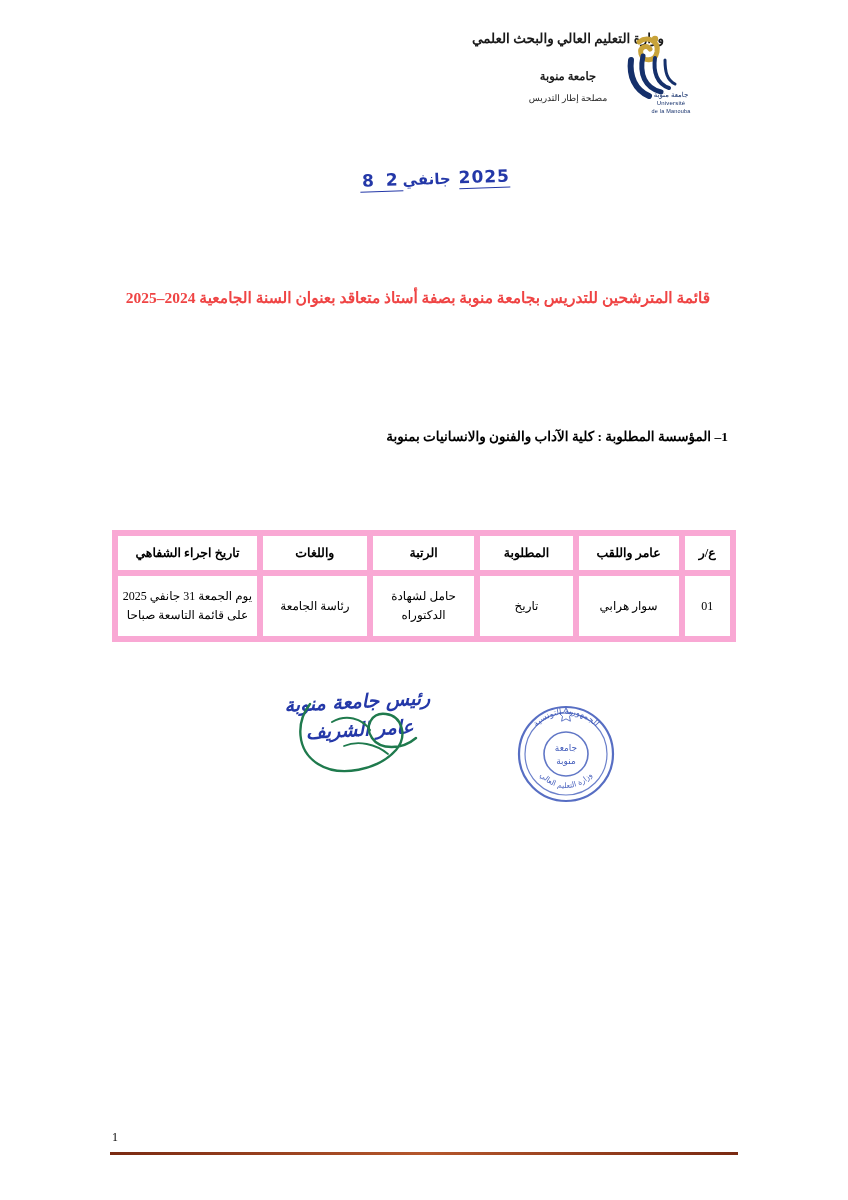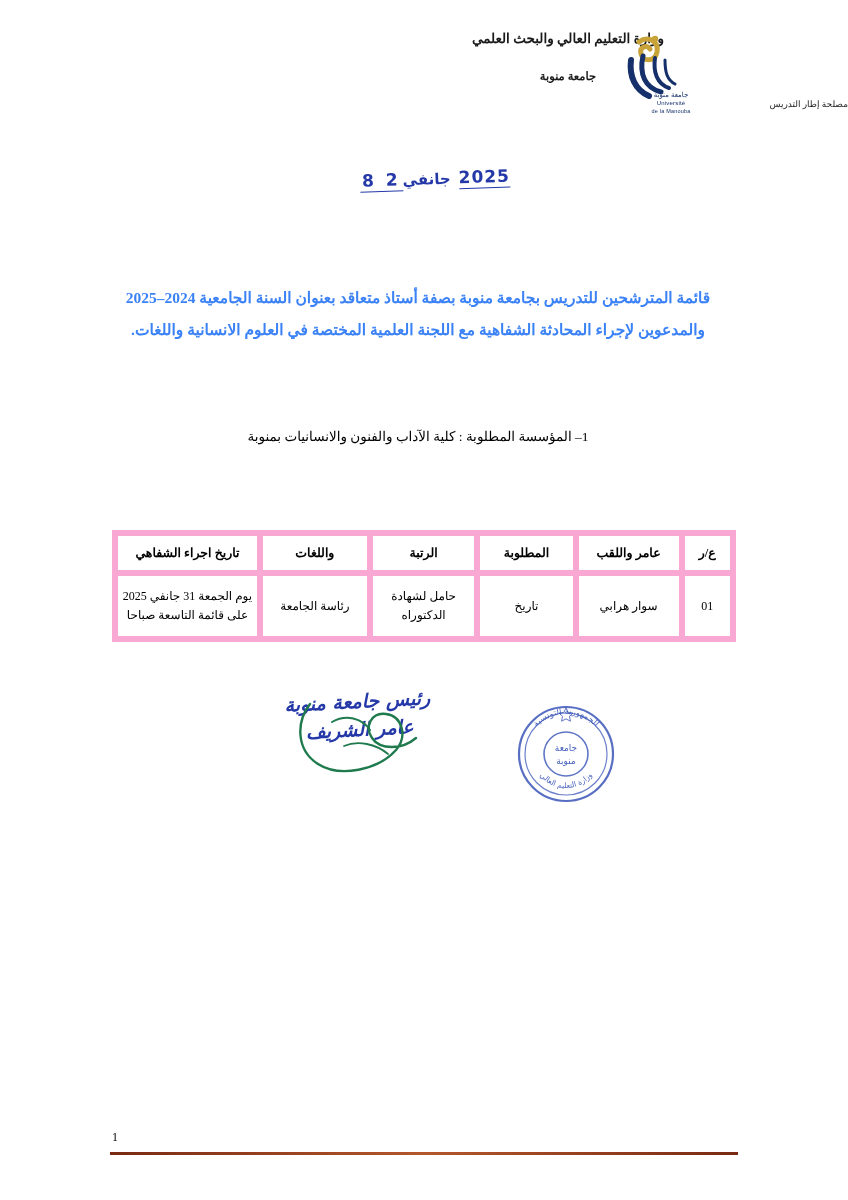--- a/index.html
+++ b/index.html
@@ -47,23 +47,22 @@
     color: #1a1a1a;
   }
   .ministry-line2 {
     font-size: 11.5px;
     font-weight: bold;
     margin-top: 22px;
     color: #1a1a1a;
   }
   .ministry-line3 {
     font-size: 9px;
-    margin-top: 16px;
+    margin-top: 10px;
     color: #1a1a1a;
-    text-align: right;
   }
 
   
   .logo-block {
     position: absolute;
     top: 8px;
     left: 595px;
     width: 120px;
     height: 105px;
   }
@@ -118,32 +117,32 @@
   .title-block {
     position: absolute;
     top: 282px;
     right: 120px;
     width: 620px;
     text-align: center;
     direction: rtl;
     font-weight: bold;
     font-size: 15.5px;
     line-height: 2.05;
-    color: #3b82f6;
+    color: #ef4444;
   }
 
   
   .institution {
     position: absolute;
     top: 428px;
     right: 120px;
     width: 620px;
-    text-align: center;
-    direction: rtl;
-    font-weight: normal;
+    text-align: right;
+    direction: rtl;
+    font-weight: bold;
     font-size: 13.5px;
   }
 
   
   .table-wrap {
     position: absolute;
     top: 530px;
     right: 112px;
     width: 624px;
   }
@@ -269,21 +268,20 @@
       </div>
     </div>
   </div>
 
   <div class="hand-date">
     <span class="yr">2025</span><span class="mo">جانفي</span><span class="dy">2 8</span>
   </div>
 
   <div class="title-block">
     <div>قائمة المترشحين للتدريس بجامعة منوبة بصفة أستاذ متعاقد بعنوان السنة الجامعية 2024–2025</div>
-    <div>والمدعوين لإجراء المحادثة الشفاهية مع اللجنة العلمية المختصة في العلوم الانسانية واللغات.</div>
   </div>
 
   <div class="institution">1– المؤسسة المطلوبة : كلية الآداب والفنون والانسانيات بمنوبة</div>
 
   <div class="table-wrap">
     <table class="cand">
       <thead>
         <tr>
           <th class="col-num">ع/ر</th>
           <th class="col-name">عامر واللقب</th>

